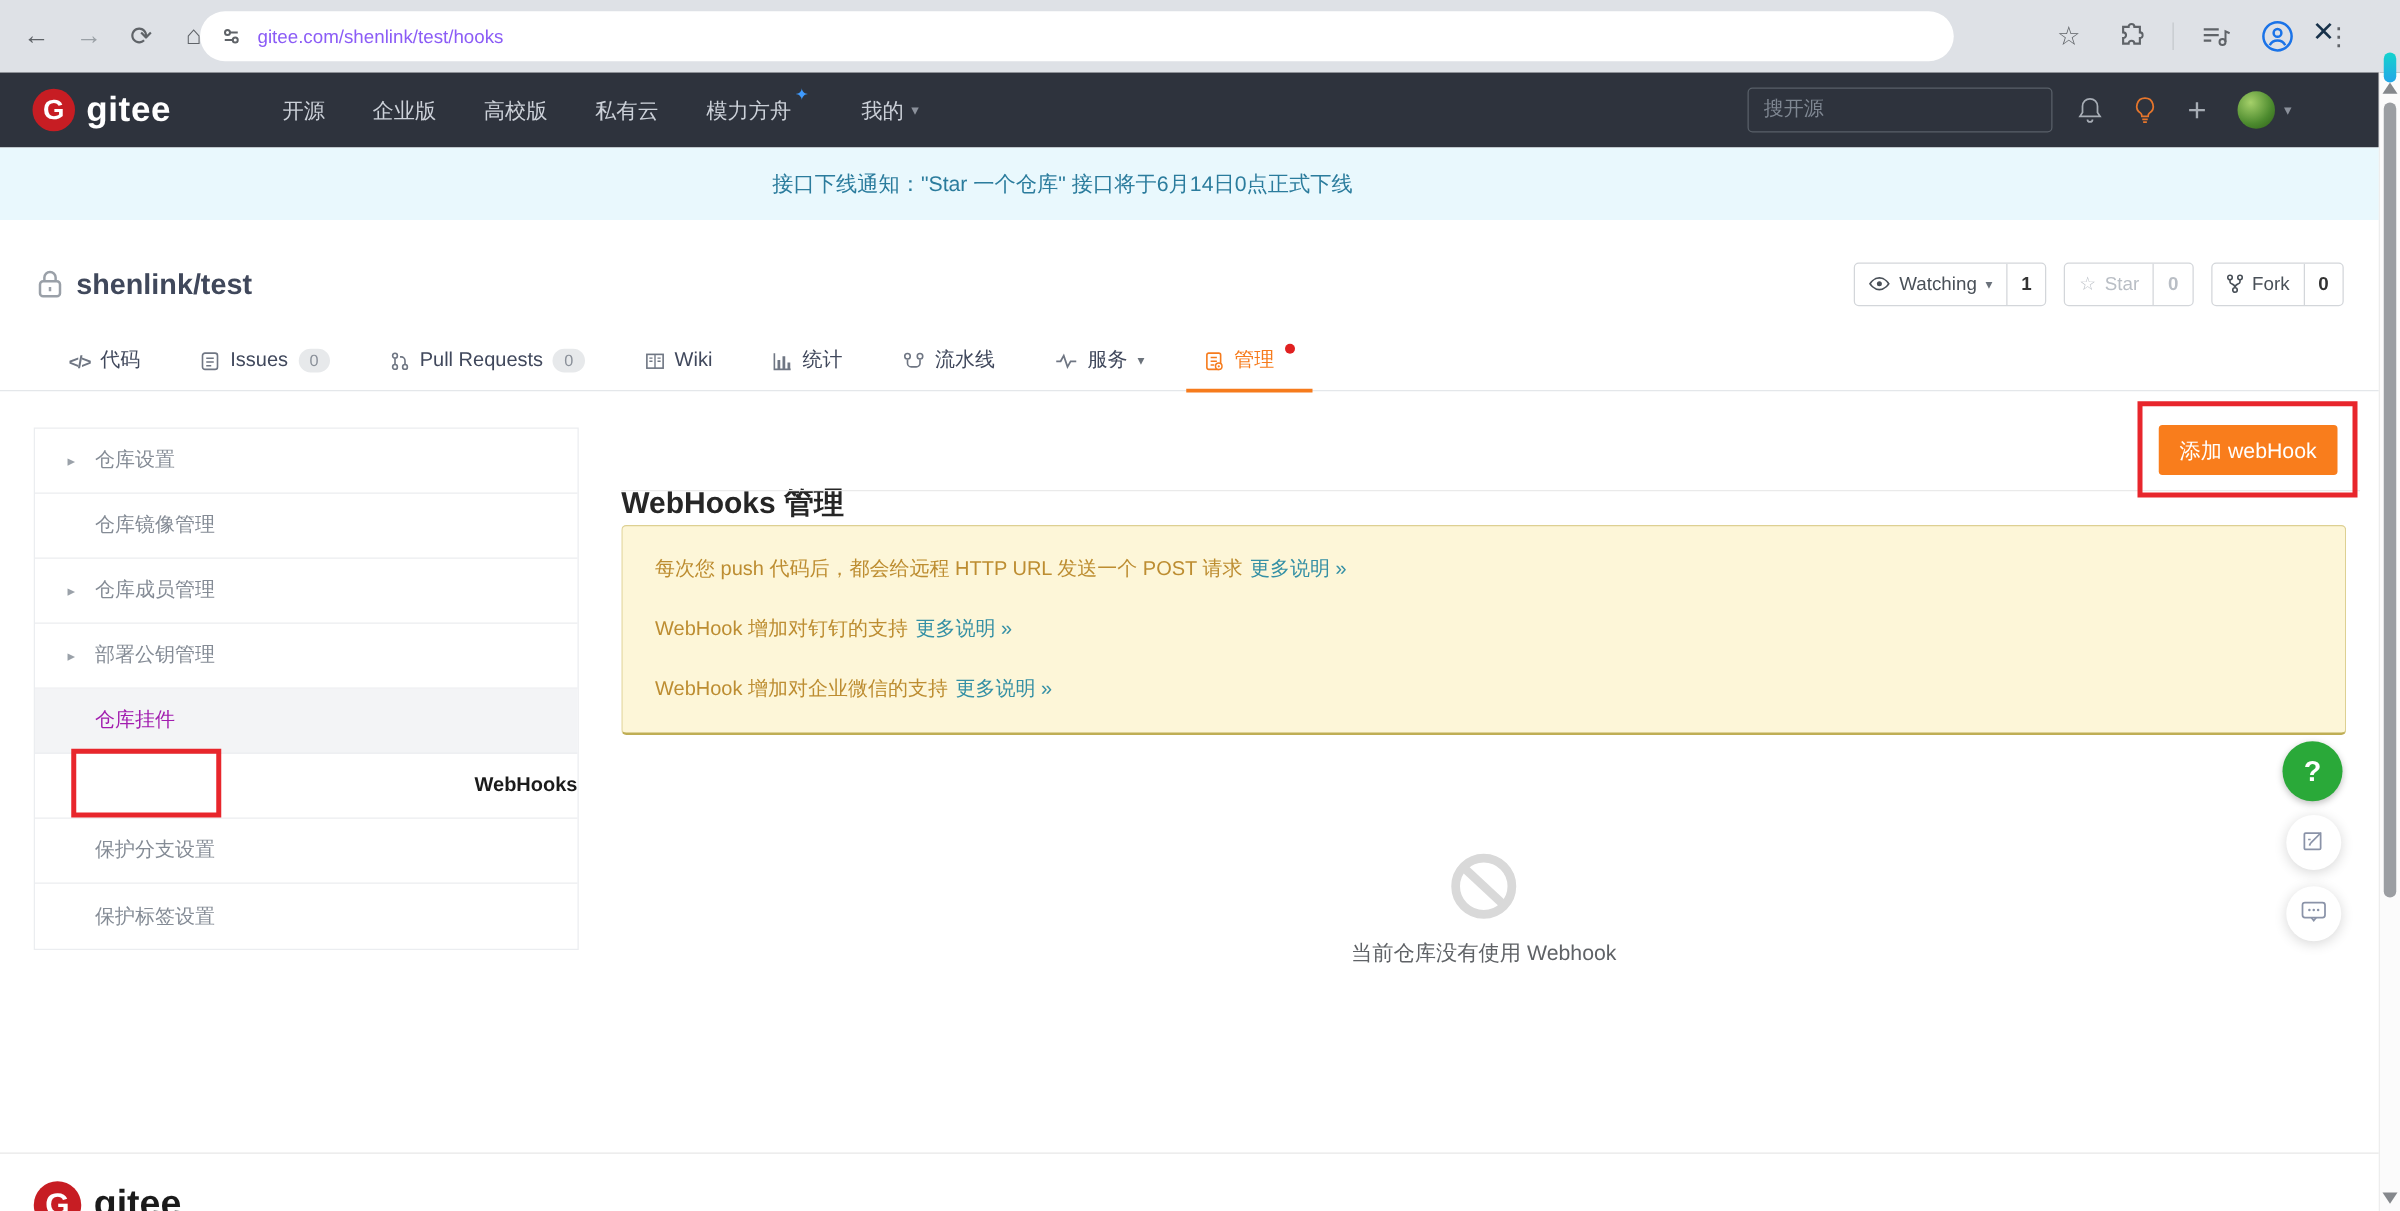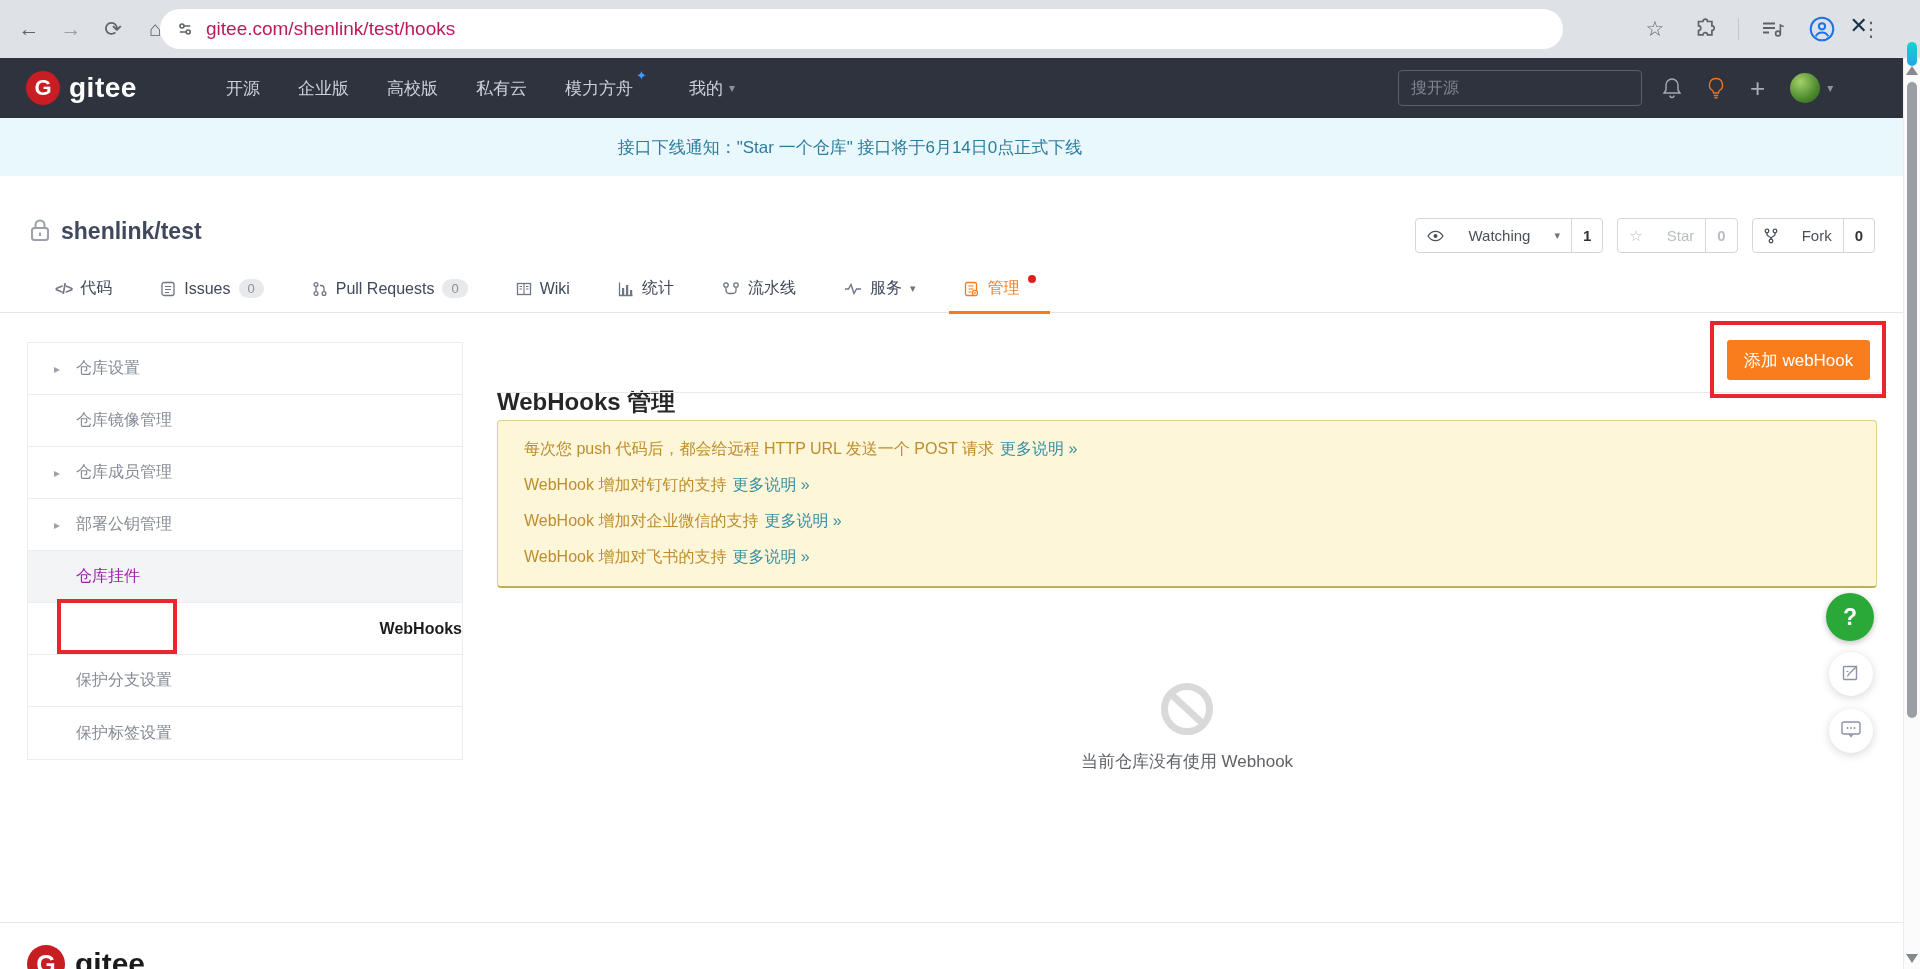--- a/index.html
+++ b/index.html
@@ -8,21 +8,21 @@
   .stage { position:relative; width:1920px; height:969px; overflow:hidden; background:#fff; }
 
   
   .chrome { position:absolute; left:0; top:0; width:1920px; height:58px; background:#dee1e6; }
   .chrome-left { position:absolute; left:8px; top:0; height:58px; display:flex; align-items:center; }
   .chrome-btn { width:42px; height:40px; display:flex; align-items:center; justify-content:center;
     color:#5f6368; font-size:21px; border-radius:50%; }
   .chrome-btn.dim { color:#9aa0a6; }
   .urlbar { position:absolute; left:160px; top:9px; width:1403px; height:40px; background:#ffffff;
     border-radius:20px; display:flex; align-items:center; padding:0 16px; gap:12px; }
-  .url-text { font-size:19px; color:#be185d;text-align:right; }
+  .url-text { font-size:15px; color:#8b5cf6;text-align:right; }
   .chrome-right { position:absolute; right:34px; top:0; height:58px; display:flex; align-items:center; gap:19px; }
   .chrome-right .chrome-btn { width:30px; }
   .chrome-divider { width:1px; height:22px; background:#c4c7cb; }
   .dots { font-size:20px; color:#5f6368; letter-spacing:0; }
   .cyan-marker { position:absolute; left:1907px; top:42px; width:10px; height:24px; border-radius:5px;
     background:linear-gradient(#14d3cd,#23a6e8); z-index:40; }
 
   
   .nav { position:absolute; left:0; top:58px; width:1920px; height:60px; background:#2e333d; }
   .nav-logo { position:absolute; left:26px; top:13px; display:flex; align-items:center; gap:9px; }
@@ -47,27 +47,27 @@
     background:radial-gradient(circle at 35% 30%, #a5d06a, #4c8a2e 60%, #2c5e18); }
 
   
   .banner { position:absolute; left:0; top:118px; width:1920px; height:58px; background:#e9f8fd;
     display:flex; align-items:center; justify-content:center; padding-right:220px; }
   .banner-text { font-size:17px; color:#2b7c9d; }
   .banner-close { position:absolute; right:52px; top:15px; font-size:22px; font-weight:bold; color:#17314a;
     cursor:pointer; line-height:1; }
 
   
-  .repo-header { position:absolute; left:30px; top:218px; width:1845px; height:42px; display:flex; align-items:flex-start; }
+  .repo-header { position:absolute; left:30px; top:206px; width:1845px; height:42px; display:flex; align-items:center; }
   .lock-ic { color:#9aa0a8; display:flex; }
   .repo-name { margin-left:11px; font-size:23px; font-weight:bold; color:#40485b; }
   .repo-actions { margin-left:auto; display:flex; gap:14px; }
   .btn-group { display:flex; border:1px solid #d3d6da; border-radius:4px; overflow:hidden; background:#fff;
     height:35px; font-size:15px; color:#495058; cursor:pointer; }
-  .btn-main { display:flex; align-items:center; gap:24px; padding:0 11px; }
+  .btn-main { display:flex; align-items:center; gap:7px; padding:0 11px; }
   .btn-count { border-left:1px solid #d3d6da; display:flex; align-items:center; padding:0 11px; font-weight:bold; color:#333; }
   .btn-group.disabled, .btn-group.disabled .btn-count { color:#b9bec5; }
   .small-caret { font-size:11px; color:#6b727b; }
   .ic { display:flex; align-items:center; }
 
   
   .tabs { position:absolute; left:0; top:265px; width:1920px; height:48px; border-bottom:1px solid #e4e7ea;
     display:flex; align-items:center; padding-left:55px; }
   .tab { display:flex; align-items:center; gap:8px; font-size:16px; color:#40485c; padding:0 24px; height:48px;
     position:relative; cursor:pointer; }
@@ -393,23 +393,20 @@
   <div class="notice-box">
     <div class="notice-line">
       <span>每次您 push 代码后，都会给远程 HTTP URL 发送一个 POST 请求</span><a class="notice-link">更多说明 »</a>
     </div>
     <div class="notice-line">
       <span>WebHook 增加对钉钉的支持</span><a class="notice-link">更多说明 »</a>
     </div>
     <div class="notice-line">
       <span>WebHook 增加对企业微信的支持</span><a class="notice-link">更多说明 »</a>
     </div>
-    <div class="notice-line">
-      <span>WebHook 增加对飞书的支持</span><a class="notice-link">更多说明 »</a>
-    </div>
   </div>
 
   <div class="empty">
     <span class="empty-ic">
       <svg width="54" height="54" viewBox="0 0 54 54">
           <circle cx="27" cy="27" r="22.5" fill="none" stroke="#d9d9d9" stroke-width="7"></circle>
           <line x1="12.5" y1="13.5" x2="41.5" y2="40.5" stroke="#d9d9d9" stroke-width="7"></line>
         </svg>
     </span>
     <div class="empty-text">当前仓库没有使用 Webhook</div>

